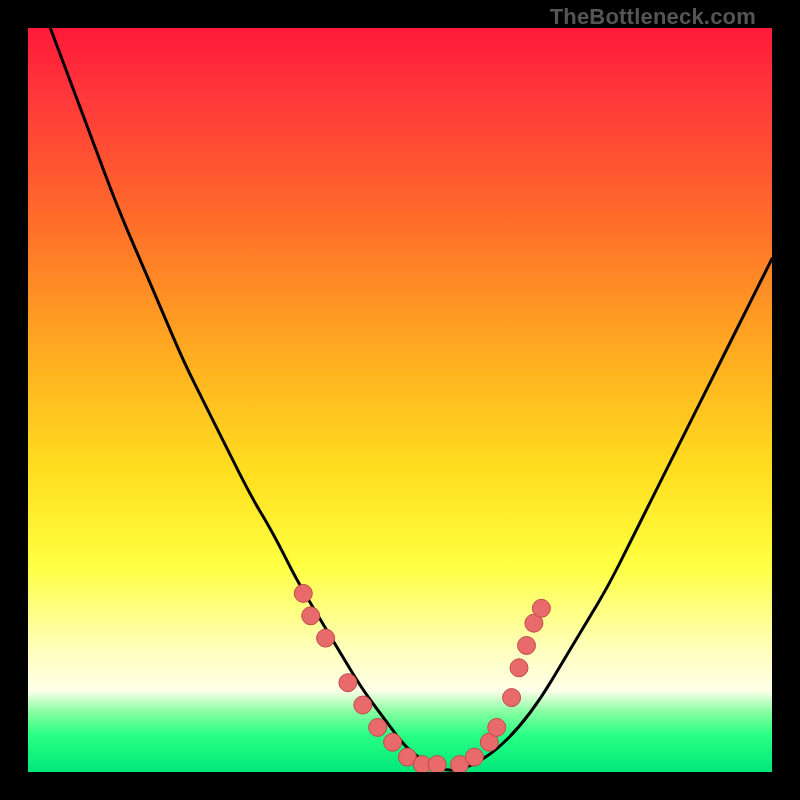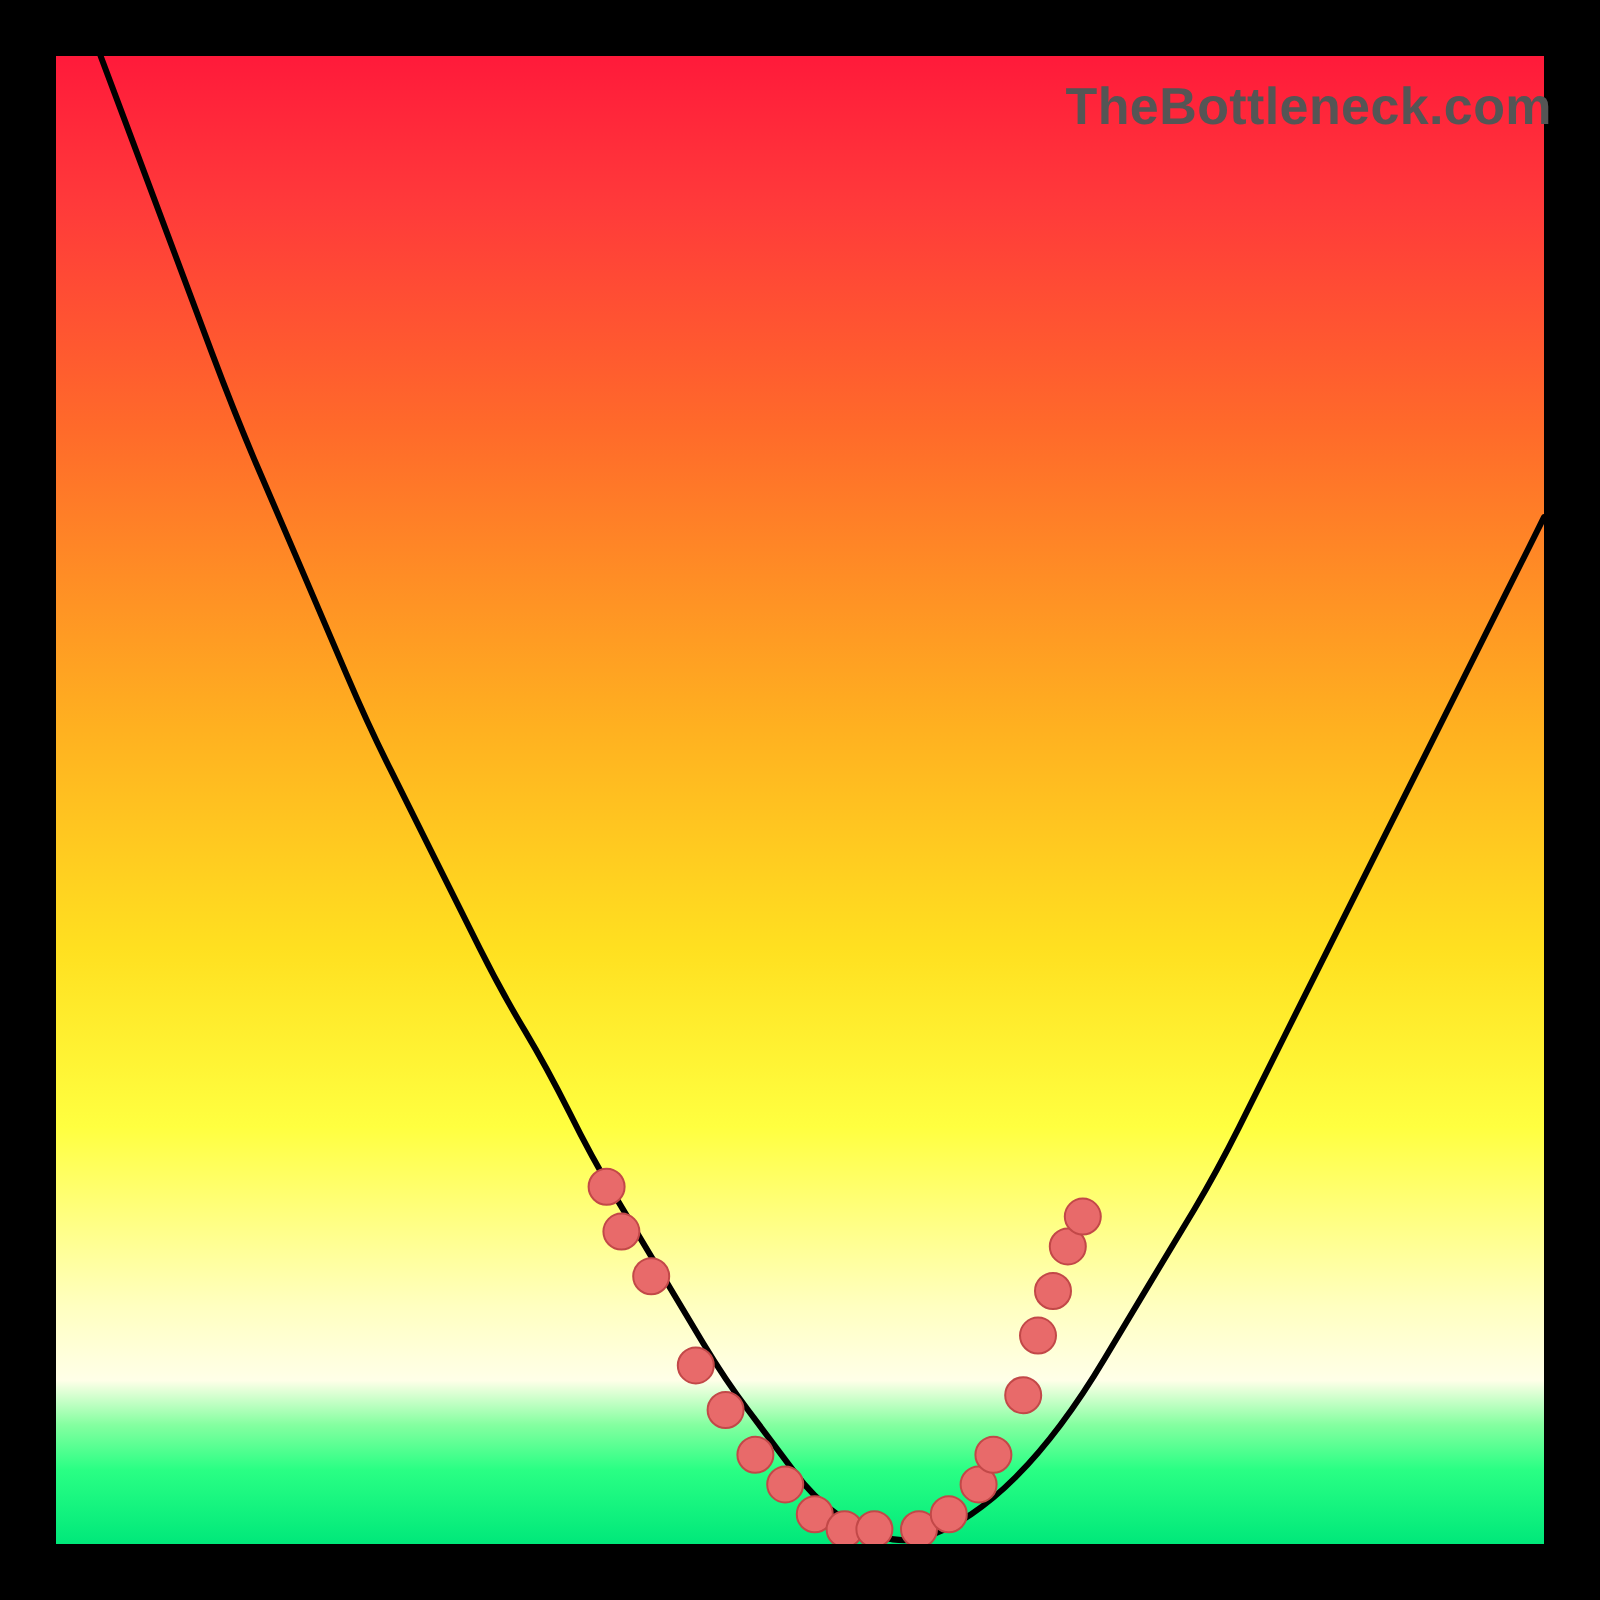--- a/index.html
+++ b/index.html
@@ -49,27 +49,26 @@
   .curve-svg {
     position: absolute;
     left: 0;
     top: 0;
     width: 744px;
     height: 744px;
   }
   .watermark {
     position: absolute;
     top: 4px;
-    right: 24px;
+    right: 44px;
     color: #555;
-    font-size: 26px;
+    font-size: 22px;
     font-weight: 600;
     letter-spacing: 0.2px;
     user-select: none;
-    margin-top: 34px;
   }
 </style>
 </head>
 <body>
 
 <div class="frame">
   <div class="plot-area">
     <div class="gradient"></div>
     <svg class="curve-svg" viewBox="0 0 744 744" preserveAspectRatio="none">
       <g id="curve-group">

